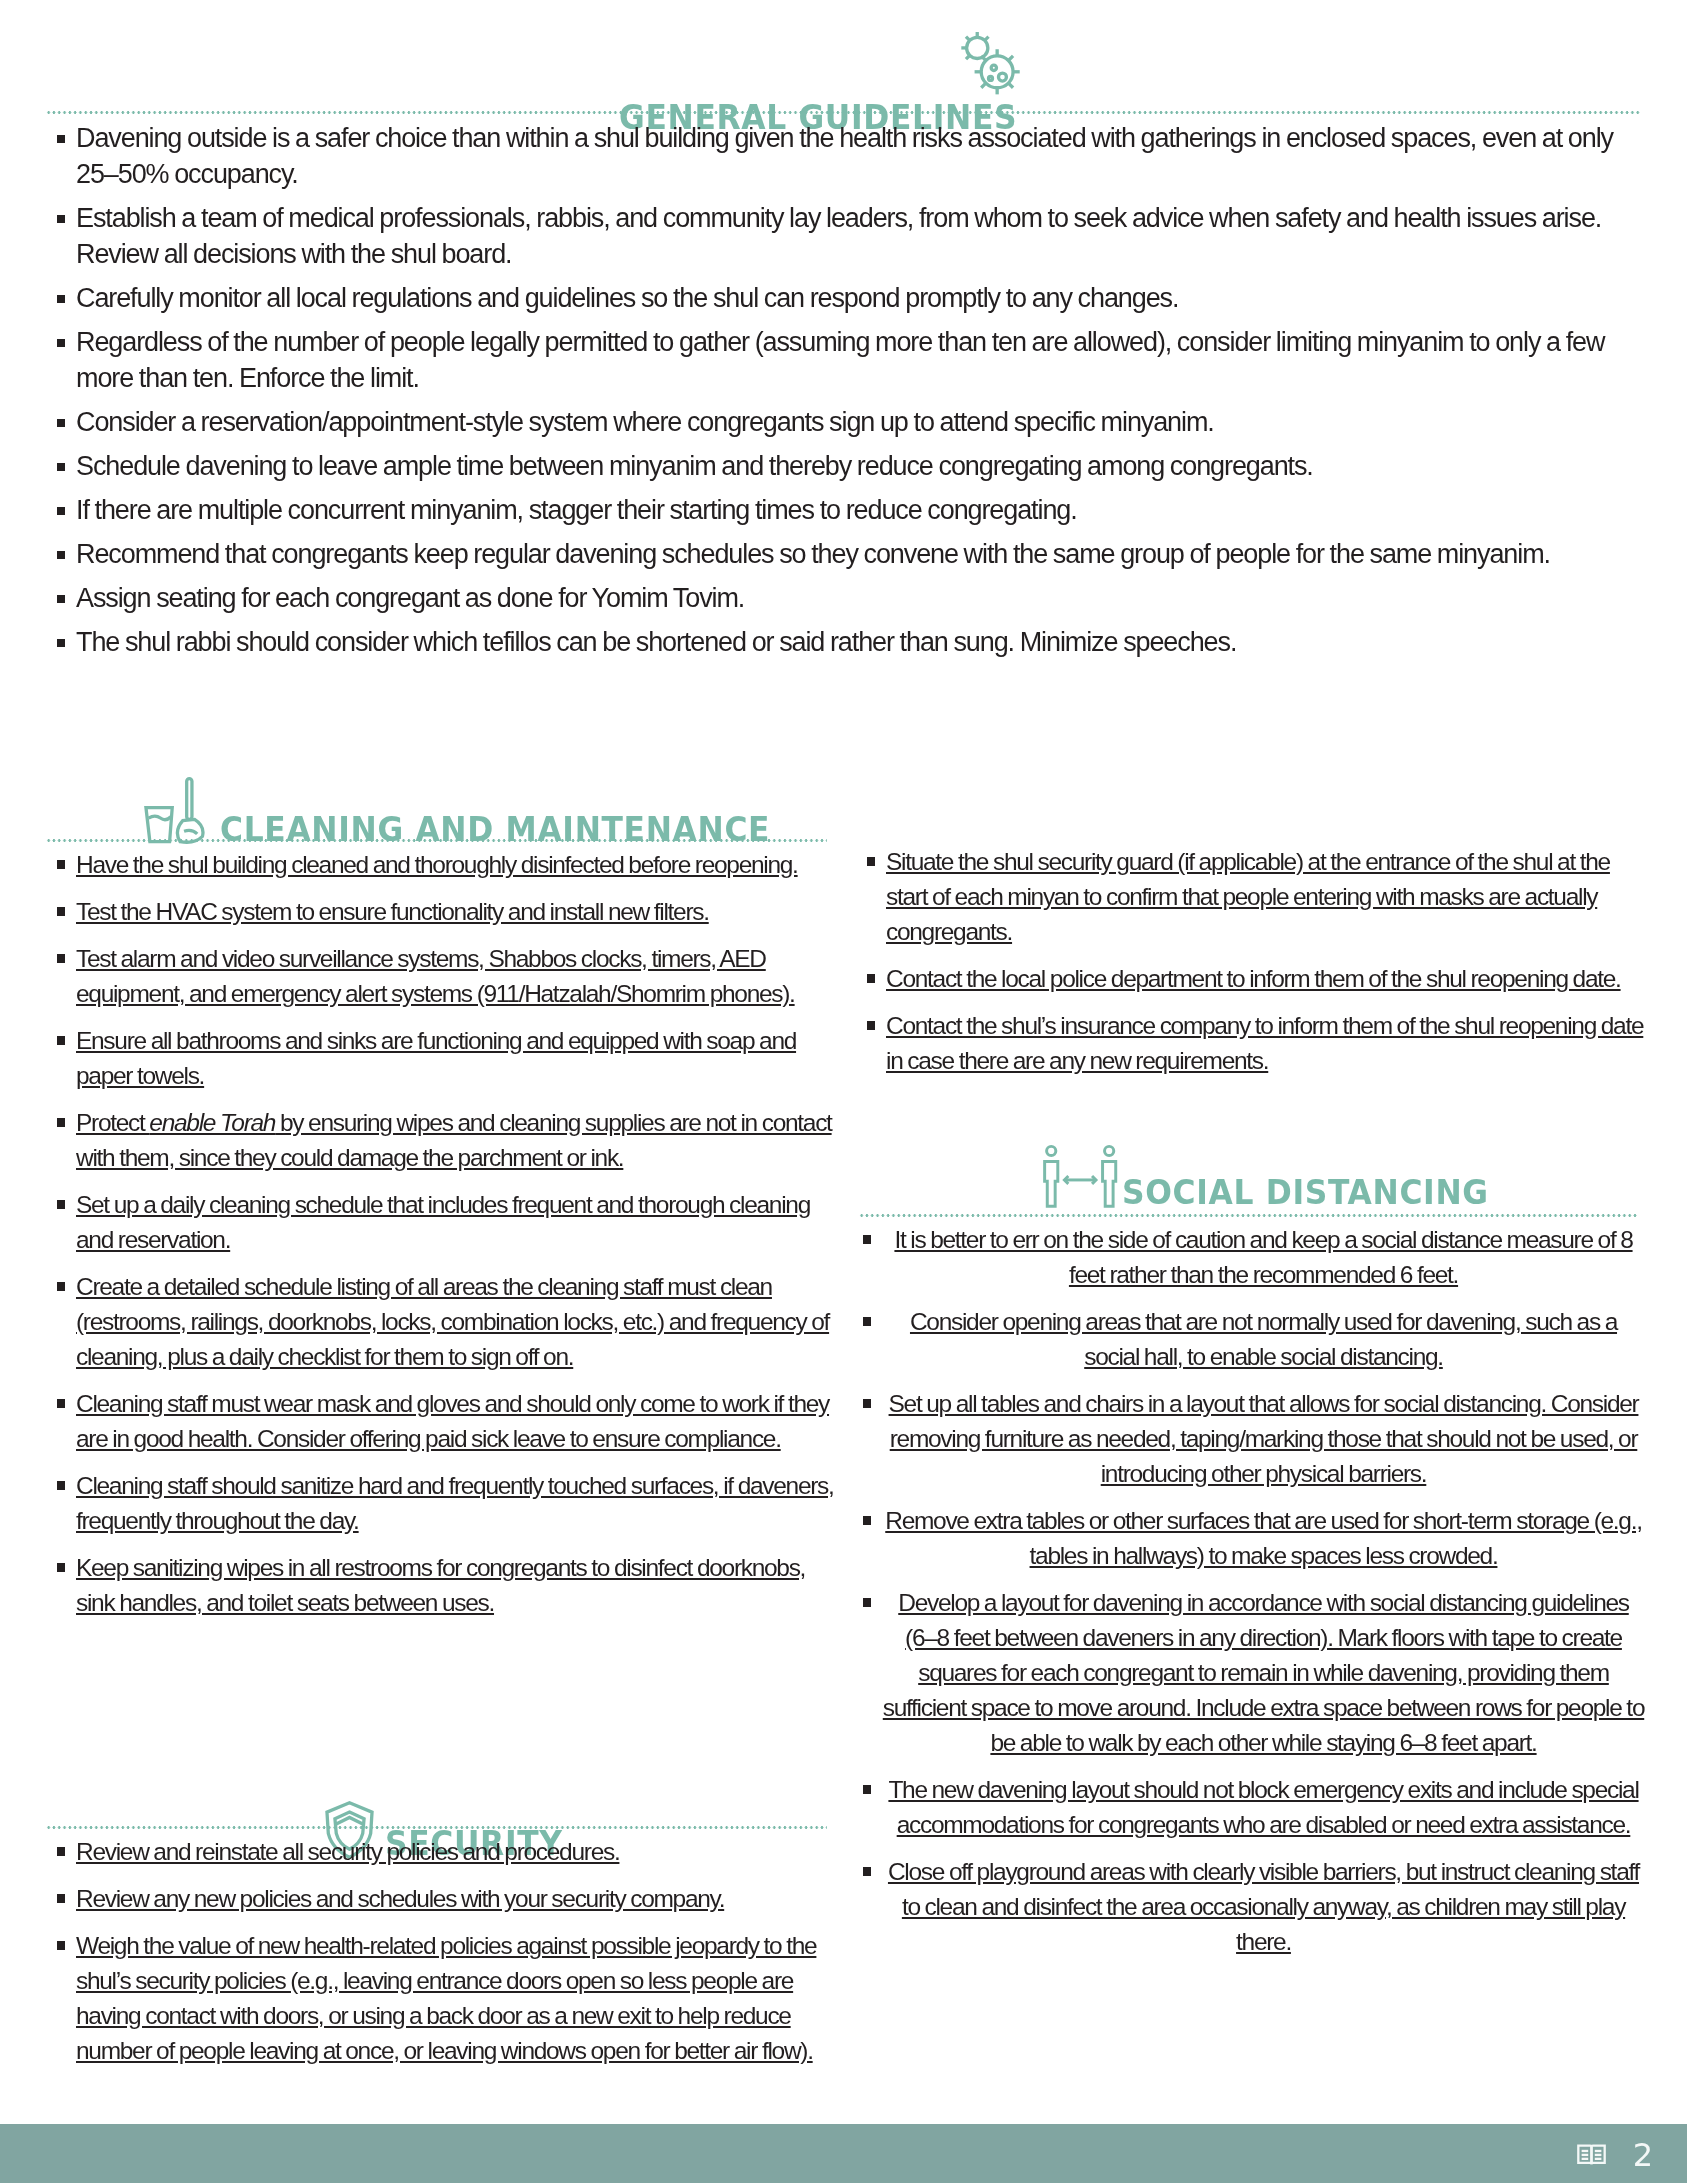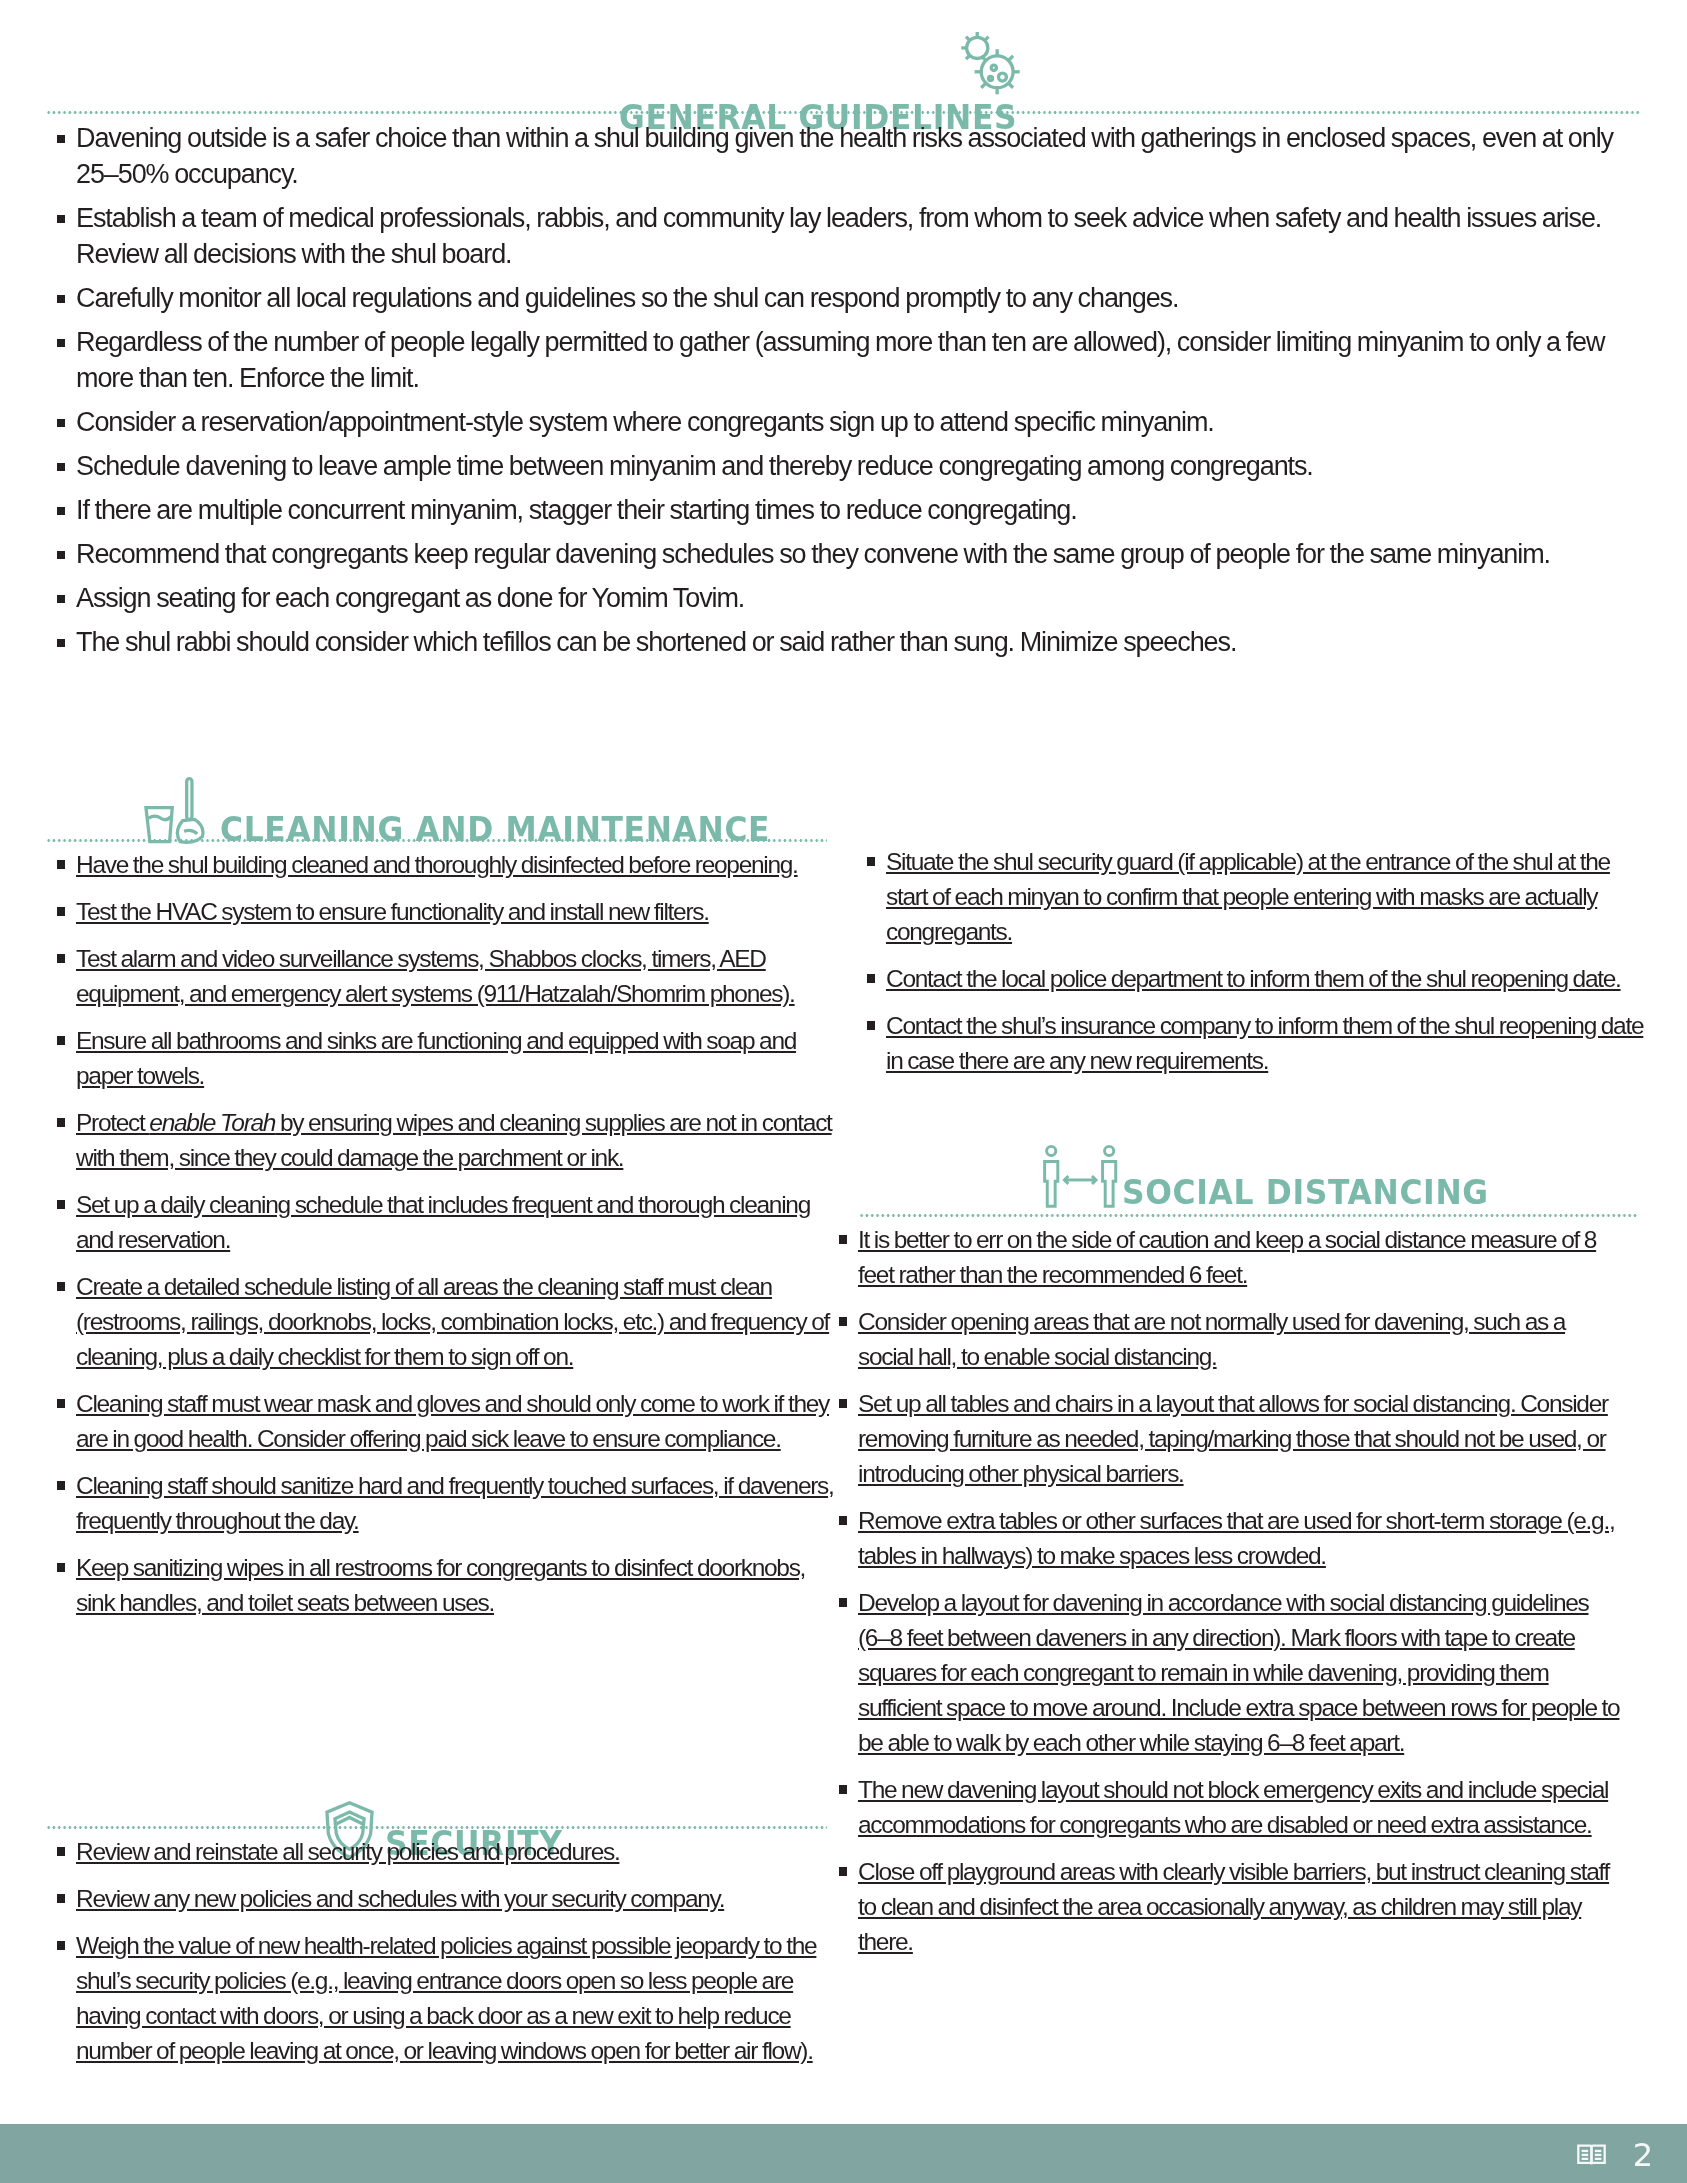--- a/index.html
+++ b/index.html
@@ -145,21 +145,21 @@
       <path d="M92 28 L112 28 L112 58 L108 58 L108 96 L96 96 L96 58 L92 58 Z"></path>
       <line x1="34" y1="56" x2="82" y2="56"></line>
       <path d="M40 50 L34 56 L40 62"></path>
       <path d="M76 50 L82 56 L76 62"></path>
     </g>
   </svg>
   <span class="title">SOCIAL DISTANCING</span>
 </div>
 <div class="dots" style="left:859px; top:1214px; width:779px;"></div>
 
-<ul class="list col" style="left:834px; top:1222px; width:787px;">
+<ul class="list col" style="left:858px; top:1222px; width:787px;text-align:center;">
   <li>It is better to err on the side of caution and keep a social distance measure of 8 feet rather than the recommended 6 feet.</li>
   <li>Consider opening areas that are not normally used for davening, such as a social hall, to enable social distancing.</li>
   <li>Set up all tables and chairs in a layout that allows for social distancing. Consider removing furniture as needed, taping/marking those that should not be used, or introducing other physical barriers.</li>
   <li>Remove extra tables or other surfaces that are used for short-term storage (e.g., tables in hallways) to make spaces less crowded.</li>
   <li>Develop a layout for davening in accordance with social distancing guidelines (6–8 feet between daveners in any direction). Mark floors with tape to create squares for each congregant to remain in while davening, providing them sufficient space to move around. Include extra space between rows for people to be able to walk by each other while staying 6–8 feet apart.</li>
   <li>The new davening layout should not block emergency exits and include special accommodations for congregants who are disabled or need extra assistance.</li>
   <li>Close off playground areas with clearly visible barriers, but instruct cleaning staff to clean and disinfect the area occasionally anyway, as children may still play there.</li>
 </ul>
 
 <div class="footer">

